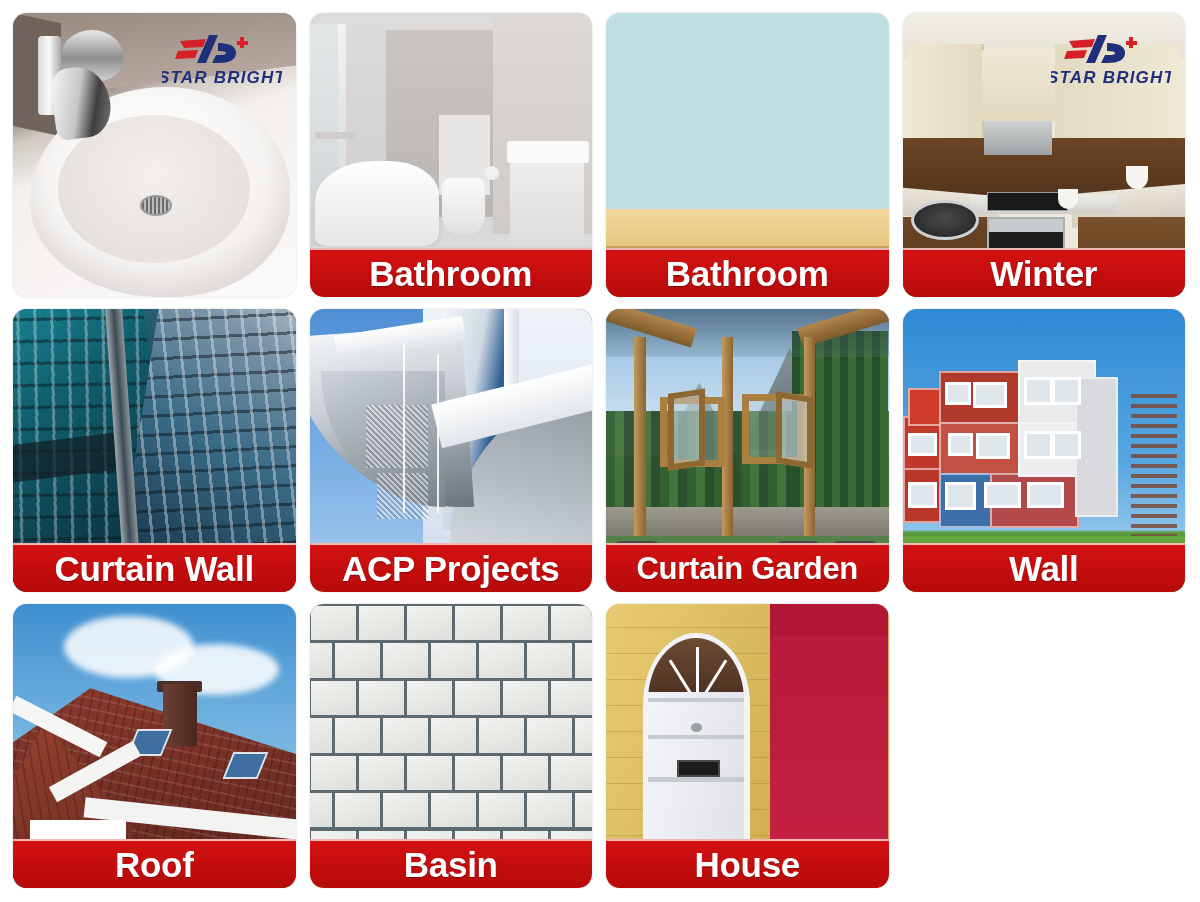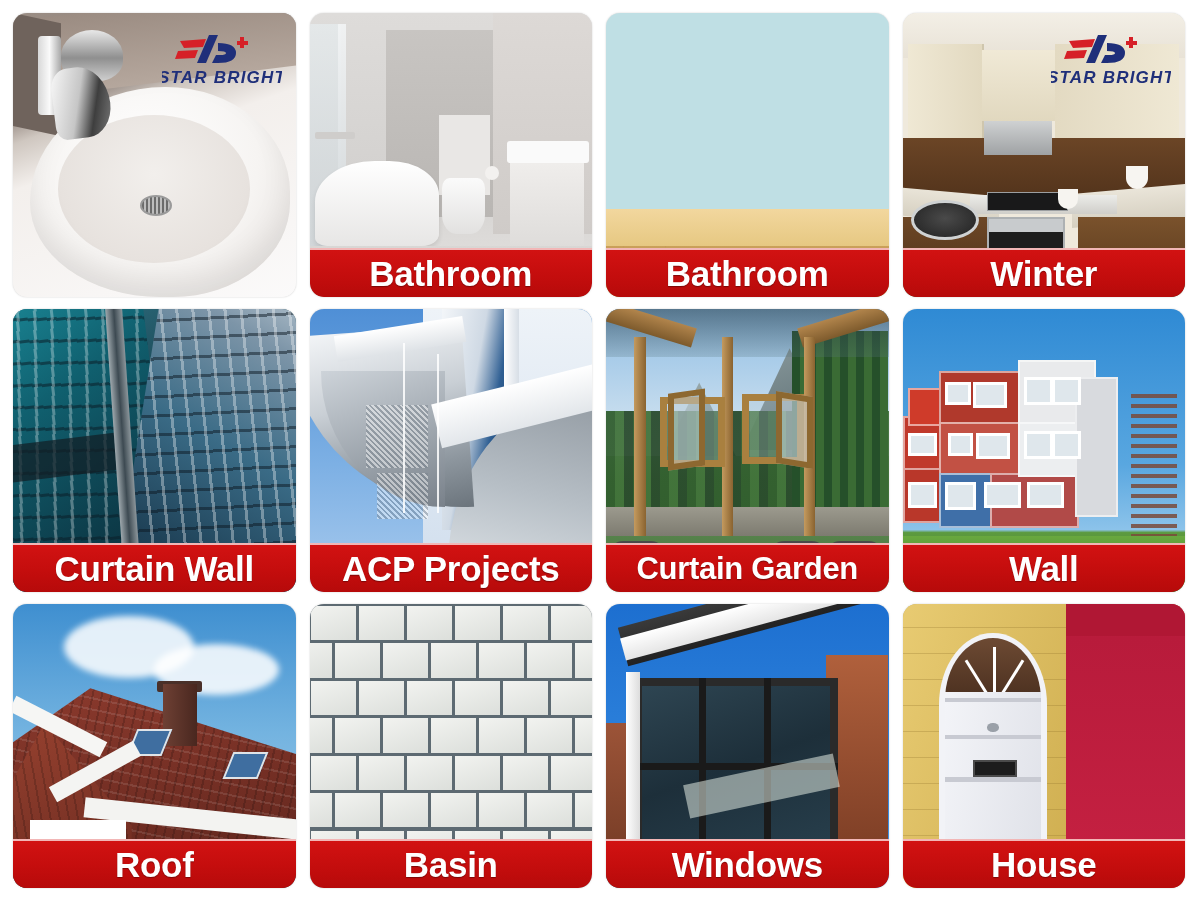--- a/index.html
+++ b/index.html
@@ -495,37 +495,20 @@
           <div class="t" style="left: 60.05%; top: 92.95%; width: 15.9%; height: 12.1%;"></div>
           <div class="t" style="left: 77.05%; top: 92.95%; width: 15.9%; height: 12.1%;"></div>
           <div class="t" style="left: 94.05%; top: 92.95%; width: 15.9%; height: 12.1%;"></div>
         </div>
     </div>
     <div class="banner">
       <span class="banner-label">Basin</span>
     </div>
   </div>
 
-  <div class="card">
-    <div class="photo windows">
-      <div class="brickR"></div>
-        <div class="brickL"></div>
-      <div class="frame"></div>
-      <div class="mull" style="left:33%;top:26%;width:7px;height:70%;"></div>
-      <div class="mull" style="left:56%;top:26%;width:7px;height:70%;"></div>
-      <div class="mull" style="left:10%;top:56%;width:72%;height:7px;"></div>
-      <div class="refl"></div>
-      <div class="roofline"></div>
-      <div class="fascia"></div>
-      <div class="jamb"></div>
-    </div>
-    <div class="banner">
-      <span class="banner-label">Windows</span>
-    </div>
-  </div>
 
   <div class="card">
     <div class="photo doors">
       <div class="stone"></div>
       <div class="wallR"></div>
         <div class="wallRtop"></div>
       <div class="arch"></div>
       <div class="fanlight"></div>
       <div class="fanbar" style="left:31%;top:17%;height:17%;transform:rotate(-32deg);"></div>
       <div class="fanbar" style="left:32%;top:15%;height:19%;"></div>

